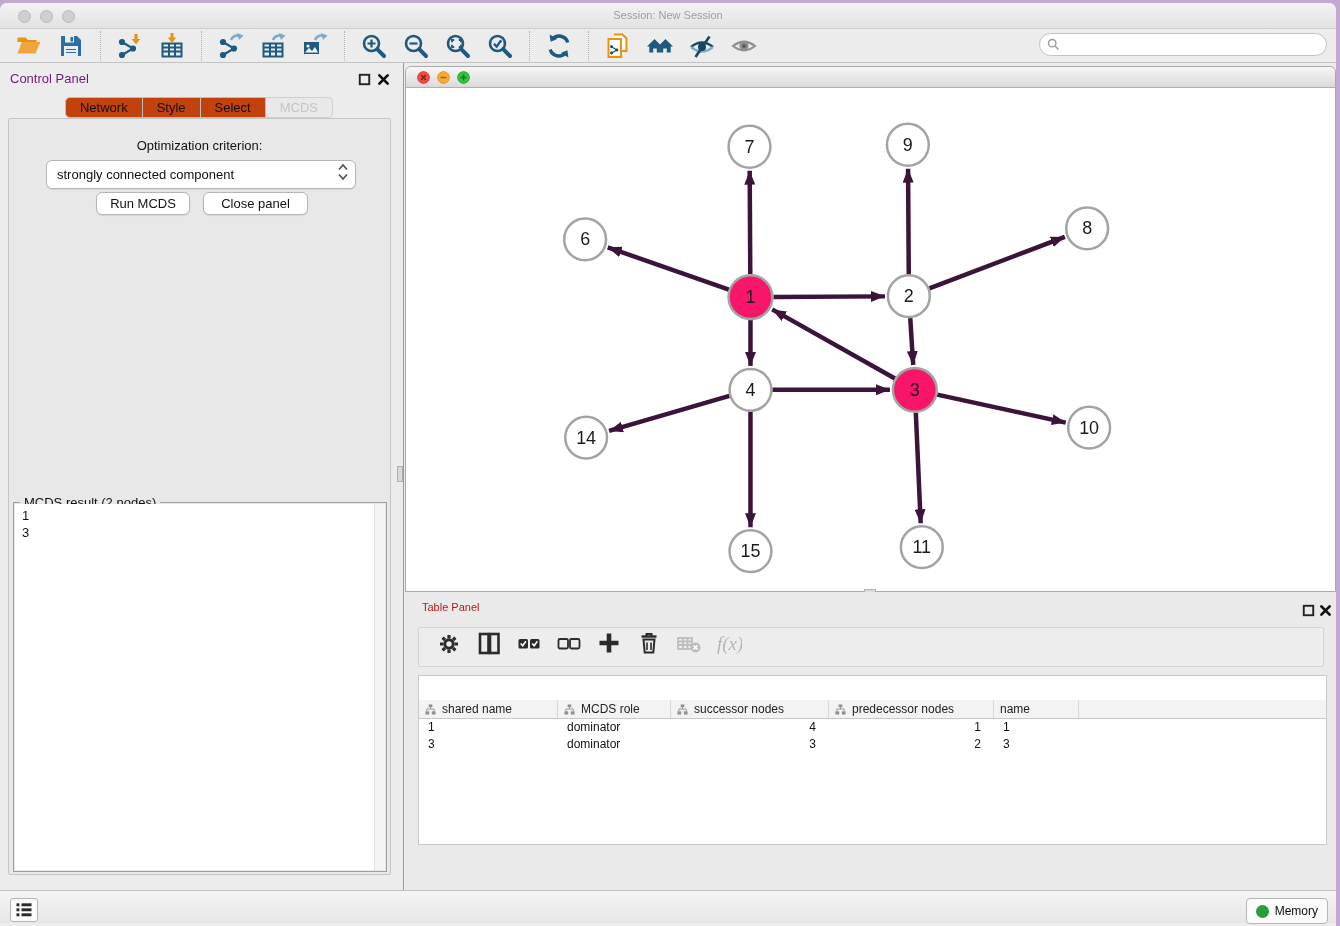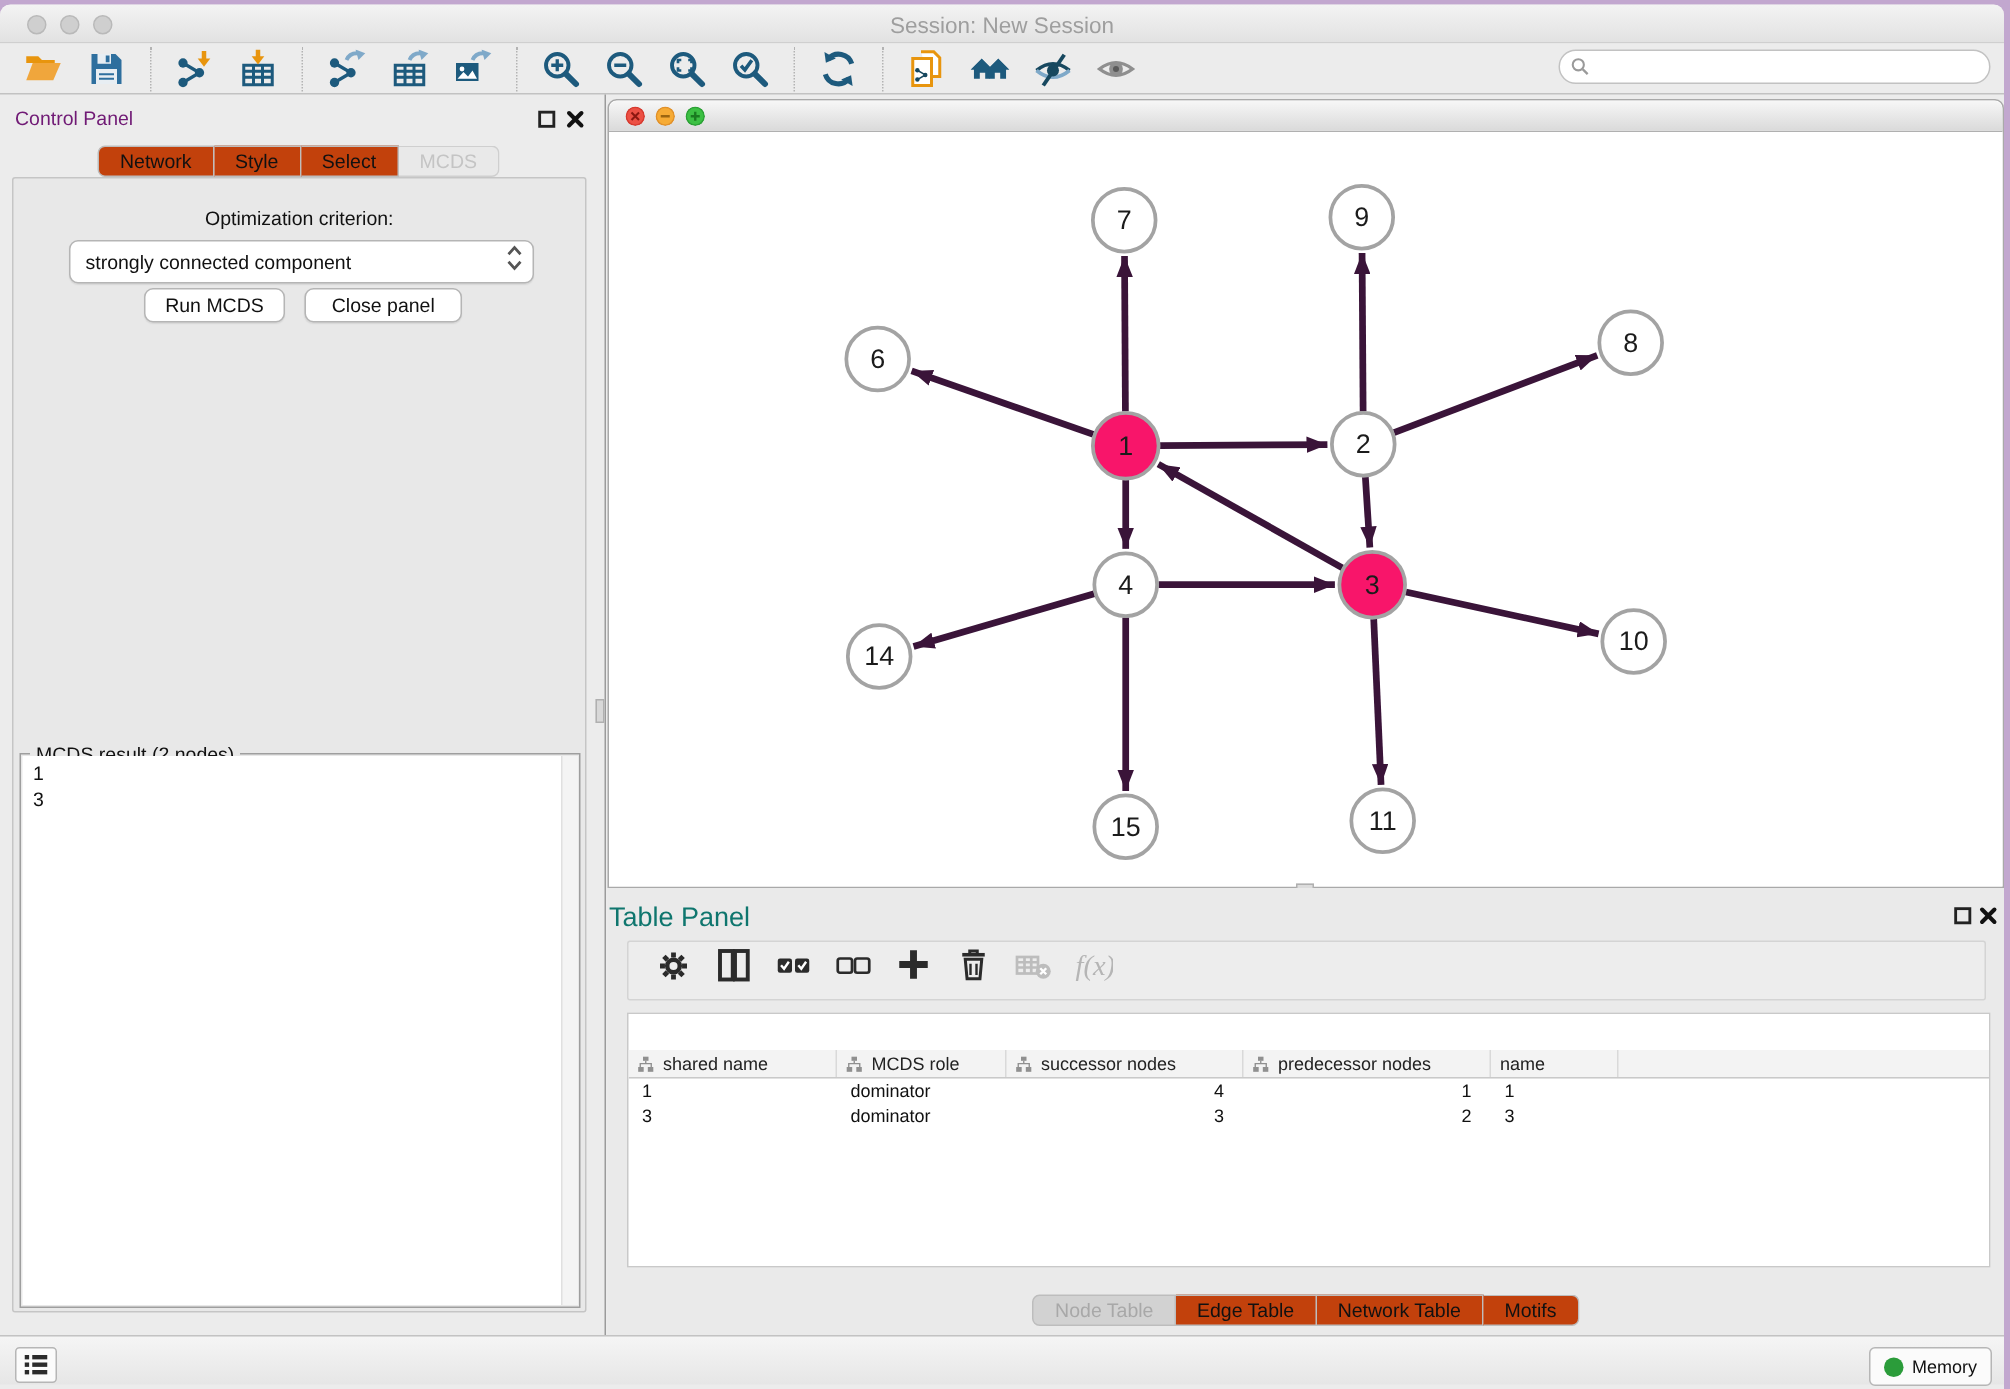--- a/index.html
+++ b/index.html
@@ -5,21 +5,21 @@
   * { margin:0; padding:0; box-sizing:border-box; }
   html,body { width:1340px; height:926px; }
   body { font-family:"Liberation Sans", sans-serif; background:#c2a7cf; position:relative; overflow:hidden; }
   .stage { position:relative; width:1340px; height:926px; }
   .window { position:absolute; left:0; top:3px; width:1336px; height:923px; background:#ececec; border-radius:7px 7px 0 0; }
 
   
   .titlebar { position:absolute; left:0; top:3px; width:1336px; height:26px; border-radius:7px 7px 0 0;
     background:linear-gradient(#f3f3f3,#e2e2e2); border-bottom:1px solid #cfcfcf; }
   .tl-dot { position:absolute; top:7px; width:13px; height:13px; border-radius:50%; background:#cfcfcf; border:1px solid #b9b9b9; }
-  .wtitle { position:absolute; left:0; right:0; top:6px; text-align:center; font-size:15px; color:#9e9e9e; }
+  .wtitle { position:absolute; left:0; right:0; top:6px; text-align:center; font-size:11px; color:#9e9e9e; }
 
   
   .toolbar { position:absolute; left:0; top:29px; width:1336px; height:34px; background:#ececec;
     border-bottom:1px solid #c2c2c2; display:flex; align-items:center; padding-left:8px; }
   .tbtn { width:32px; height:30px; border:none; background:transparent; display:flex; align-items:center; justify-content:center; margin:0 5px; cursor:default; }
   .tbtn svg { width:26px; height:26px; }
   .tsep { width:1px; height:30px; margin:0 8px; border-left:1px dotted #b3b3b3; }
   .searchbox { position:absolute; right:9px; top:4px; width:288px; height:23px; background:#fff; border:1px solid #c2c2c2;
     border-radius:12px; display:flex; align-items:center; padding-left:7px; }
   .searchbox input { border:none; outline:none; flex:1; height:18px; font-size:12px; background:transparent; margin-left:4px; }
@@ -55,21 +55,21 @@
   .netwin { position:absolute; left:405px; top:66px; width:931px; height:526px; background:#fff; border:1px solid #a9a9a9; border-radius:6px 6px 0 0; }
   .net-titlebar { position:absolute; left:0; top:0; right:0; height:21px; background:linear-gradient(#f7f7f7,#dadada);
     border-bottom:1px solid #b0b0b0; border-radius:6px 6px 0 0; }
   .traffic { position:absolute; top:4px; width:13px; height:13px; border-radius:50%; }
   .net-title { position:absolute; left:0; right:0; top:3px; text-align:center; font-size:13px; color:#1c1c1c; }
   .canvas { position:absolute; left:0; top:21px; width:929px; height:503px; background:#fff; }
   .hhandle { position:absolute; left:458px; bottom:-3px; width:12px; height:5px; background:#dcdcdc; border:1px solid #b0b0b0; }
 
   
   .tablepanel { position:absolute; left:405px; top:592px; width:931px; height:298px; background:#eaeaea; }
-  .tp-title { position:absolute; left:1px; top:9px; font-size:18px; color:#0f766e; }
+  .tp-title { position:absolute; left:17px; top:9px; font-size:11px; color:#b91c1c; }
   .tp-toolbar { position:absolute; left:13px; top:35px; width:906px; height:40px; background:#ededed; border:1px solid #d4d4d4;
     border-radius:2px; display:flex; align-items:flex-start; padding-left:10px; }
   .tp-toolbar .tbtn { margin:0 4px; }
   .tbl { position:absolute; left:13px; top:83px; width:909px; height:170px; background:#fff; border:1px solid #c9c9c9; overflow:hidden; }
   .thead { display:flex; height:19px; background:#f3f3f3; border-bottom:1px solid #c9c9c9;margin-top:24px; }
   .th { display:flex; align-items:center; font-size:12px; color:#222; border-right:1px solid #d9d9d9; padding:0 6px; }
   .th svg { width:11px; height:11px; margin-right:6px; flex:none; }
   .trow { display:flex; height:17px; }
   .td { font-size:12px; color:#111; padding:1px 6px 0 9px; white-space:nowrap; overflow:hidden; }
   .td.r { text-align:right; padding-right:13px; }
@@ -507,26 +507,20 @@
           </div>
           <div class="trow">
             <div class="td" style="width: 139px;">3</div>
             <div class="td" style="width: 113px;">dominator</div>
             <div class="td r" style="width: 158px;">3</div>
             <div class="td r" style="width: 165px;">2</div>
             <div class="td" style="width: 85px;">3</div>
           </div>
         </div>
     </div>
-    <div class="tp-tabs" id="tp-tabs">
-        <div class="seg first" style="background: rgb(210, 210, 210); color: rgb(168, 168, 168);">Node Table</div>
-        <div class="seg">Edge Table</div>
-        <div class="seg">Network Table</div>
-        <div class="seg last">Motifs</div>
-      </div>
   </div>
 
   <div class="statusbar">
     <div class="st-btn">
       <svg width="20" height="20" viewBox="0 0 24 24">
         <g fill="#2b2b2b">
           <rect x="3" y="4" width="3.5" height="3.5"></rect>
             <rect x="9" y="4" width="12" height="3.5"></rect>
           <rect x="3" y="10" width="3.5" height="3.5"></rect>
             <rect x="9" y="10" width="12" height="3.5"></rect>

